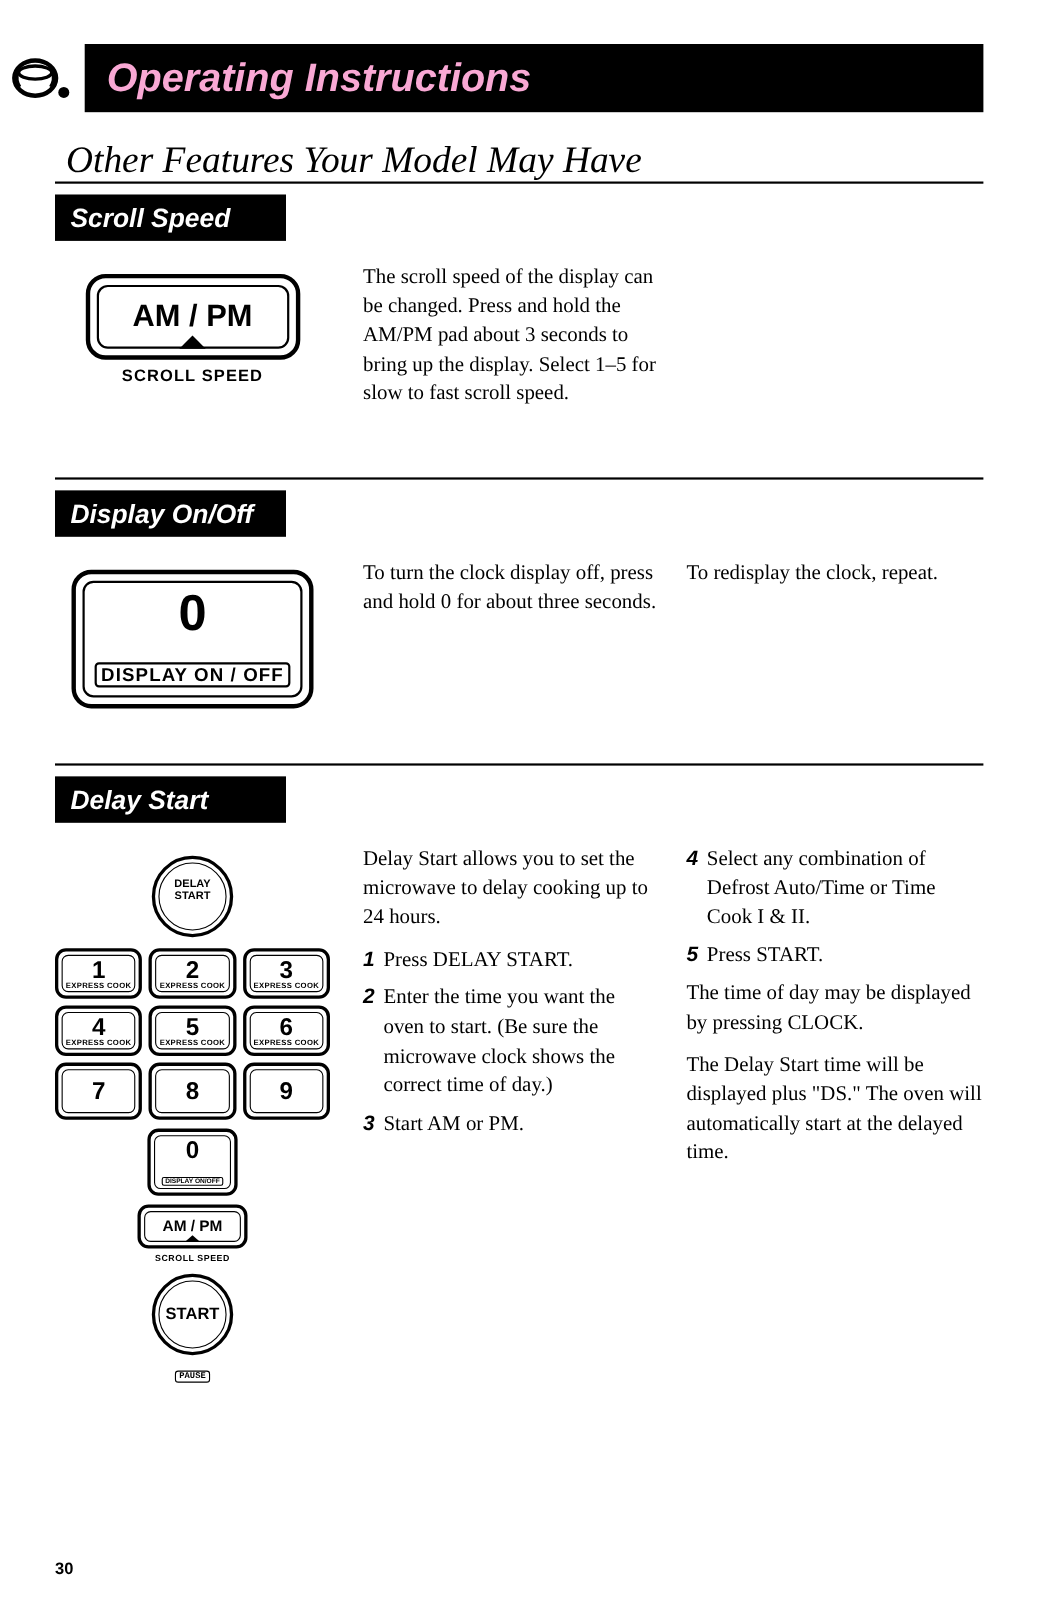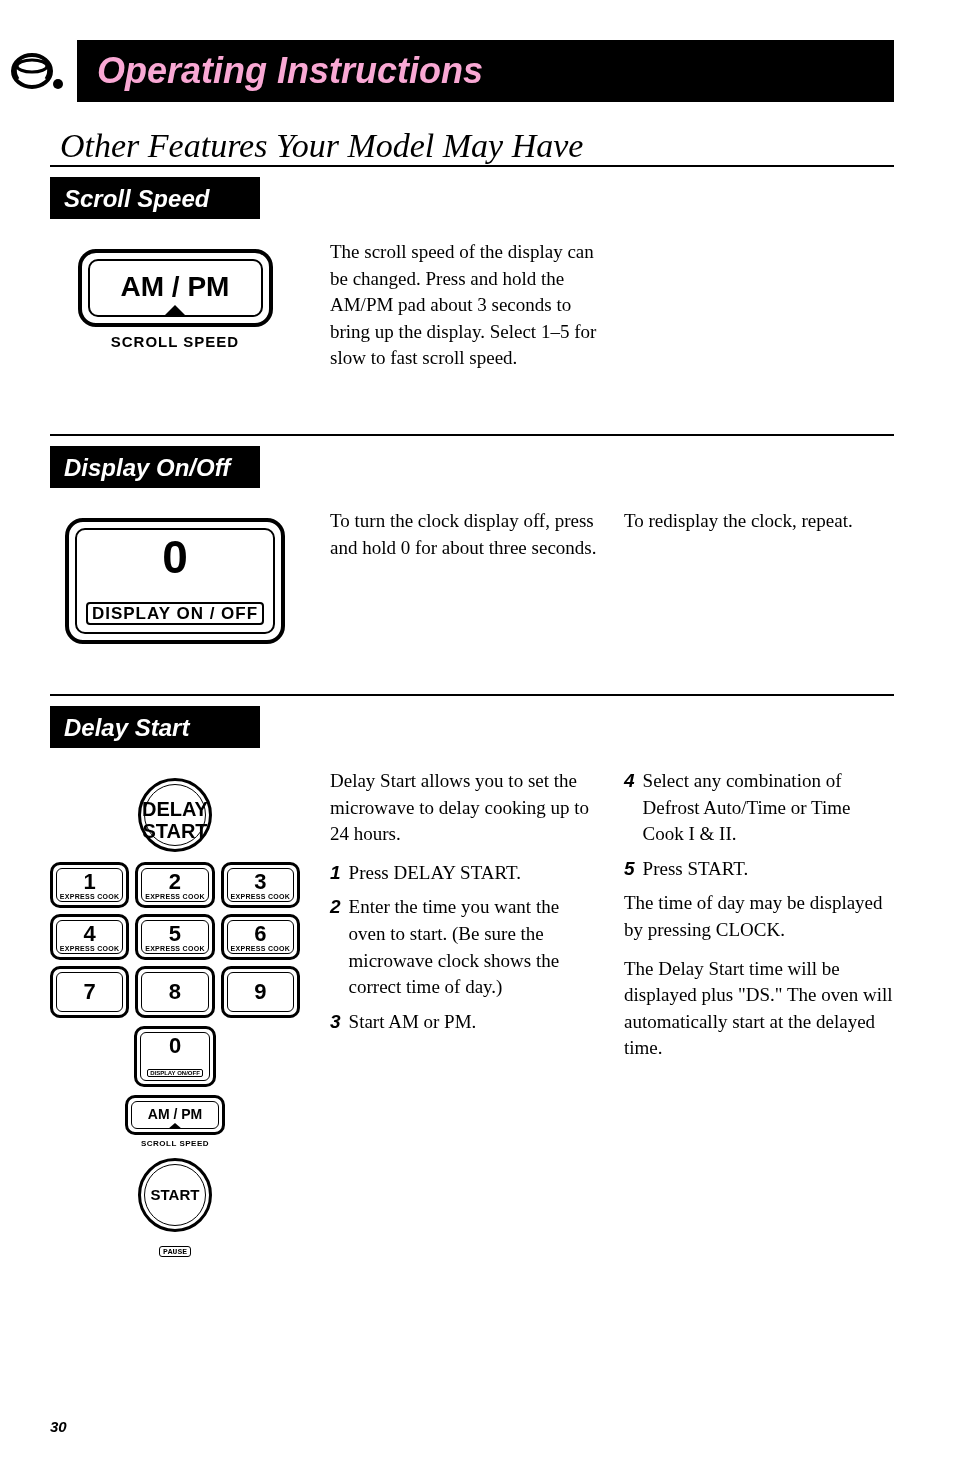--- a/index.html
+++ b/index.html
@@ -93,21 +93,20 @@
     }
     .list-text {
       flex: 1;
     }
     .page-number {
       position: absolute;
       bottom: 40px;
       left: 50px;
       font-family: Arial, sans-serif;
       font-weight: bold;
-      font-style: italic;
       font-size: 15px;
       margin-top: 20px;
     }
     
     
     .ampm-btn {
       width: 195px;
       margin: 10px auto 0;
       text-align: center;
     }
@@ -181,21 +180,21 @@
     }
     .delay-start-btn {
       display: inline-block;
       border: 3px solid #000;
       border-radius: 50%;
       width: 74px;
       height: 74px;
       padding-top: 17px;
       font-family: Arial, sans-serif;
       font-weight: 900;
-      font-size: 20px;
+      font-size: 10px;
       line-height: 1.1;
       margin-bottom: 10px;
       position: relative;
     }
     .delay-start-btn::before {
       content: '';
       position: absolute;
       inset: 3px;
       border: 1.5px solid #000;
       border-radius: 50%;

